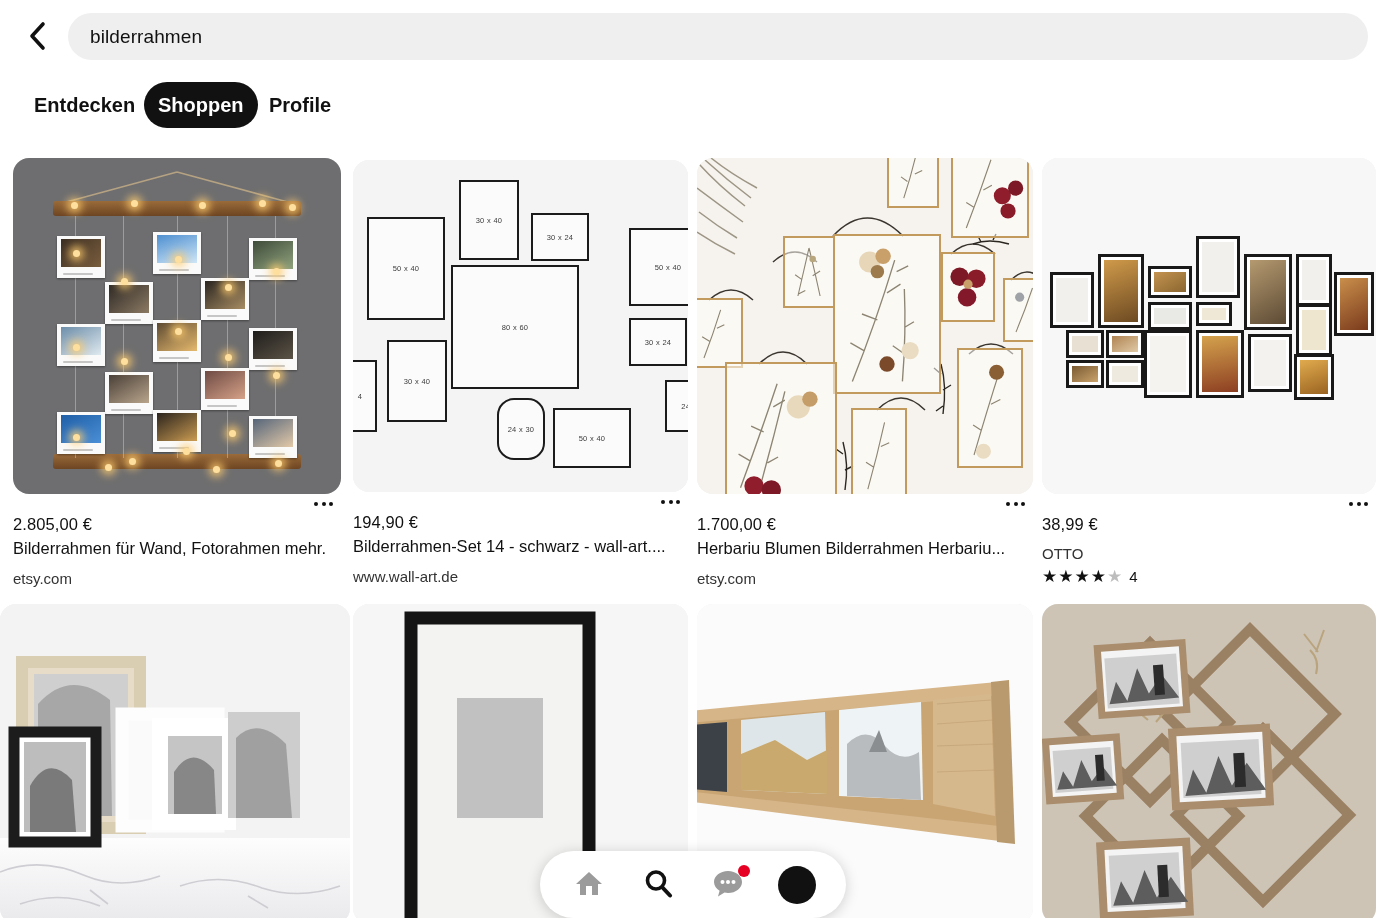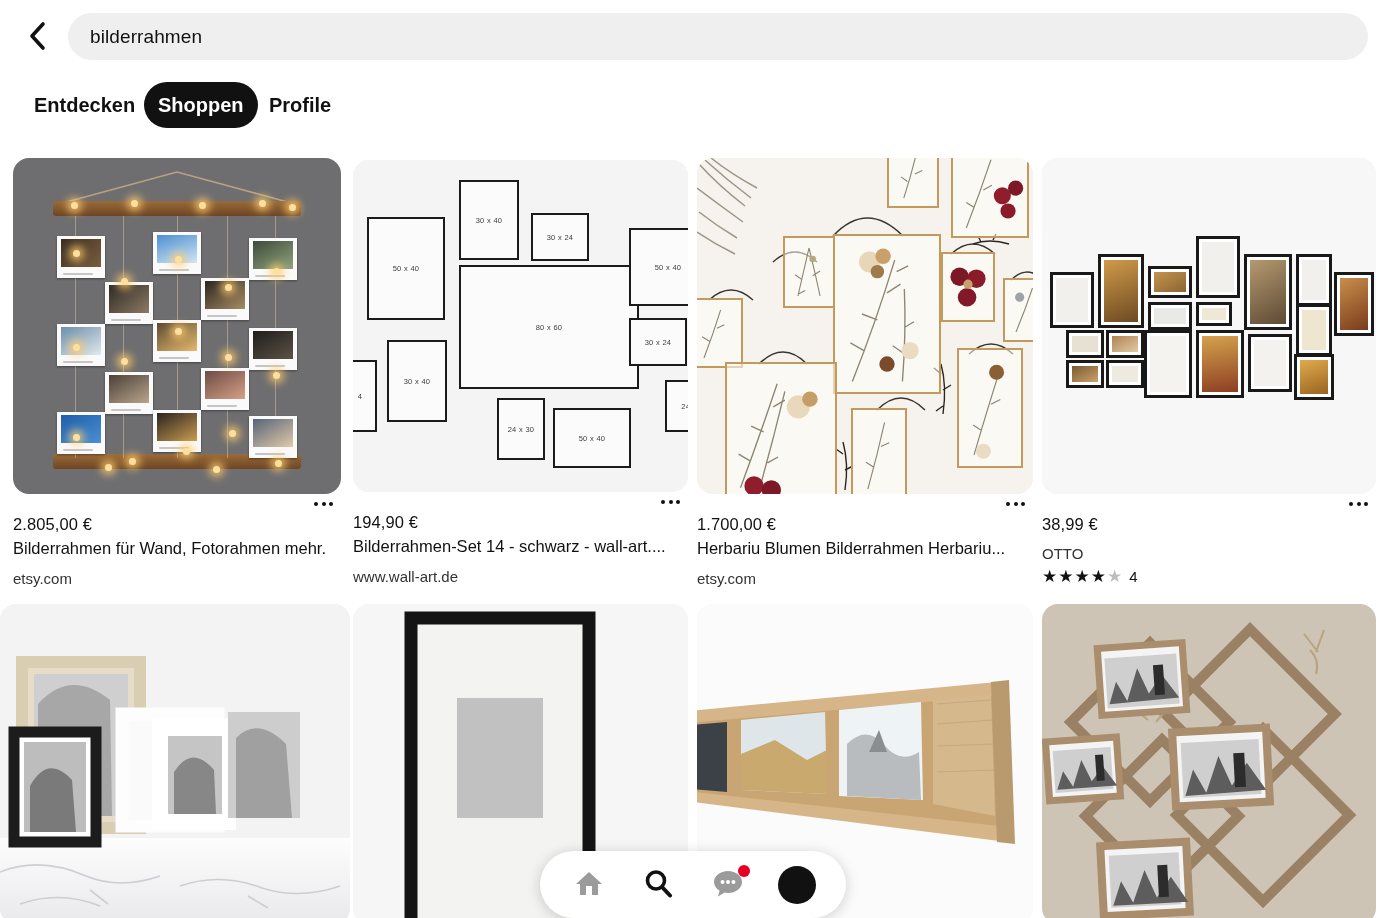--- a/index.html
+++ b/index.html
@@ -255,23 +255,23 @@
       </div>
     </div>
 
     <div class="card" style="left:353px; top:2px; width:335px;">
       <div class="thumb" style="height:332px;">
         <div class="art dgm">
           <div class="fr" style="left:-10px; top:200px; width:34px; height:72px;">4</div>
           <div class="fr" style="left:14px;  top:57px;  width:78px; height:103px;">50 x 40</div>
           <div class="fr" style="left:34px;  top:180px; width:60px; height:82px;">30 x 40</div>
           <div class="fr" style="left:106px; top:20px;  width:60px; height:80px;">30 x 40</div>
-          <div class="fr" style="left:106px; top:105px; width:180px; height:124px;">80 x 60</div>
+          <div class="fr" style="left:98px; top:105px; width:128px; height:124px;">80 x 60</div>
           <div class="fr" style="left:178px; top:53px;  width:58px; height:48px;">30 x 24</div>
-          <div class="fr" style="left:144px; top:238px; width:48px; height:62px;">24 x 30</div>
+          <div class="fr" style="left:144px; top:238px; width:48px; height:62px;border-radius:17px;">24 x 30</div>
           <div class="fr" style="left:200px; top:248px; width:78px; height:60px;">50 x 40</div>
           <div class="fr" style="left:276px; top:68px;  width:78px; height:78px;">50 x 40</div>
           <div class="fr" style="left:276px; top:158px; width:58px; height:48px;">30 x 24</div>
           <div class="fr" style="left:312px; top:220px; width:48px; height:52px;">24 x</div>
         </div>
       </div>
       <div class="meta">
         <div class="price">194,90 €</div>
         <div class="dots">
             <i></i>

